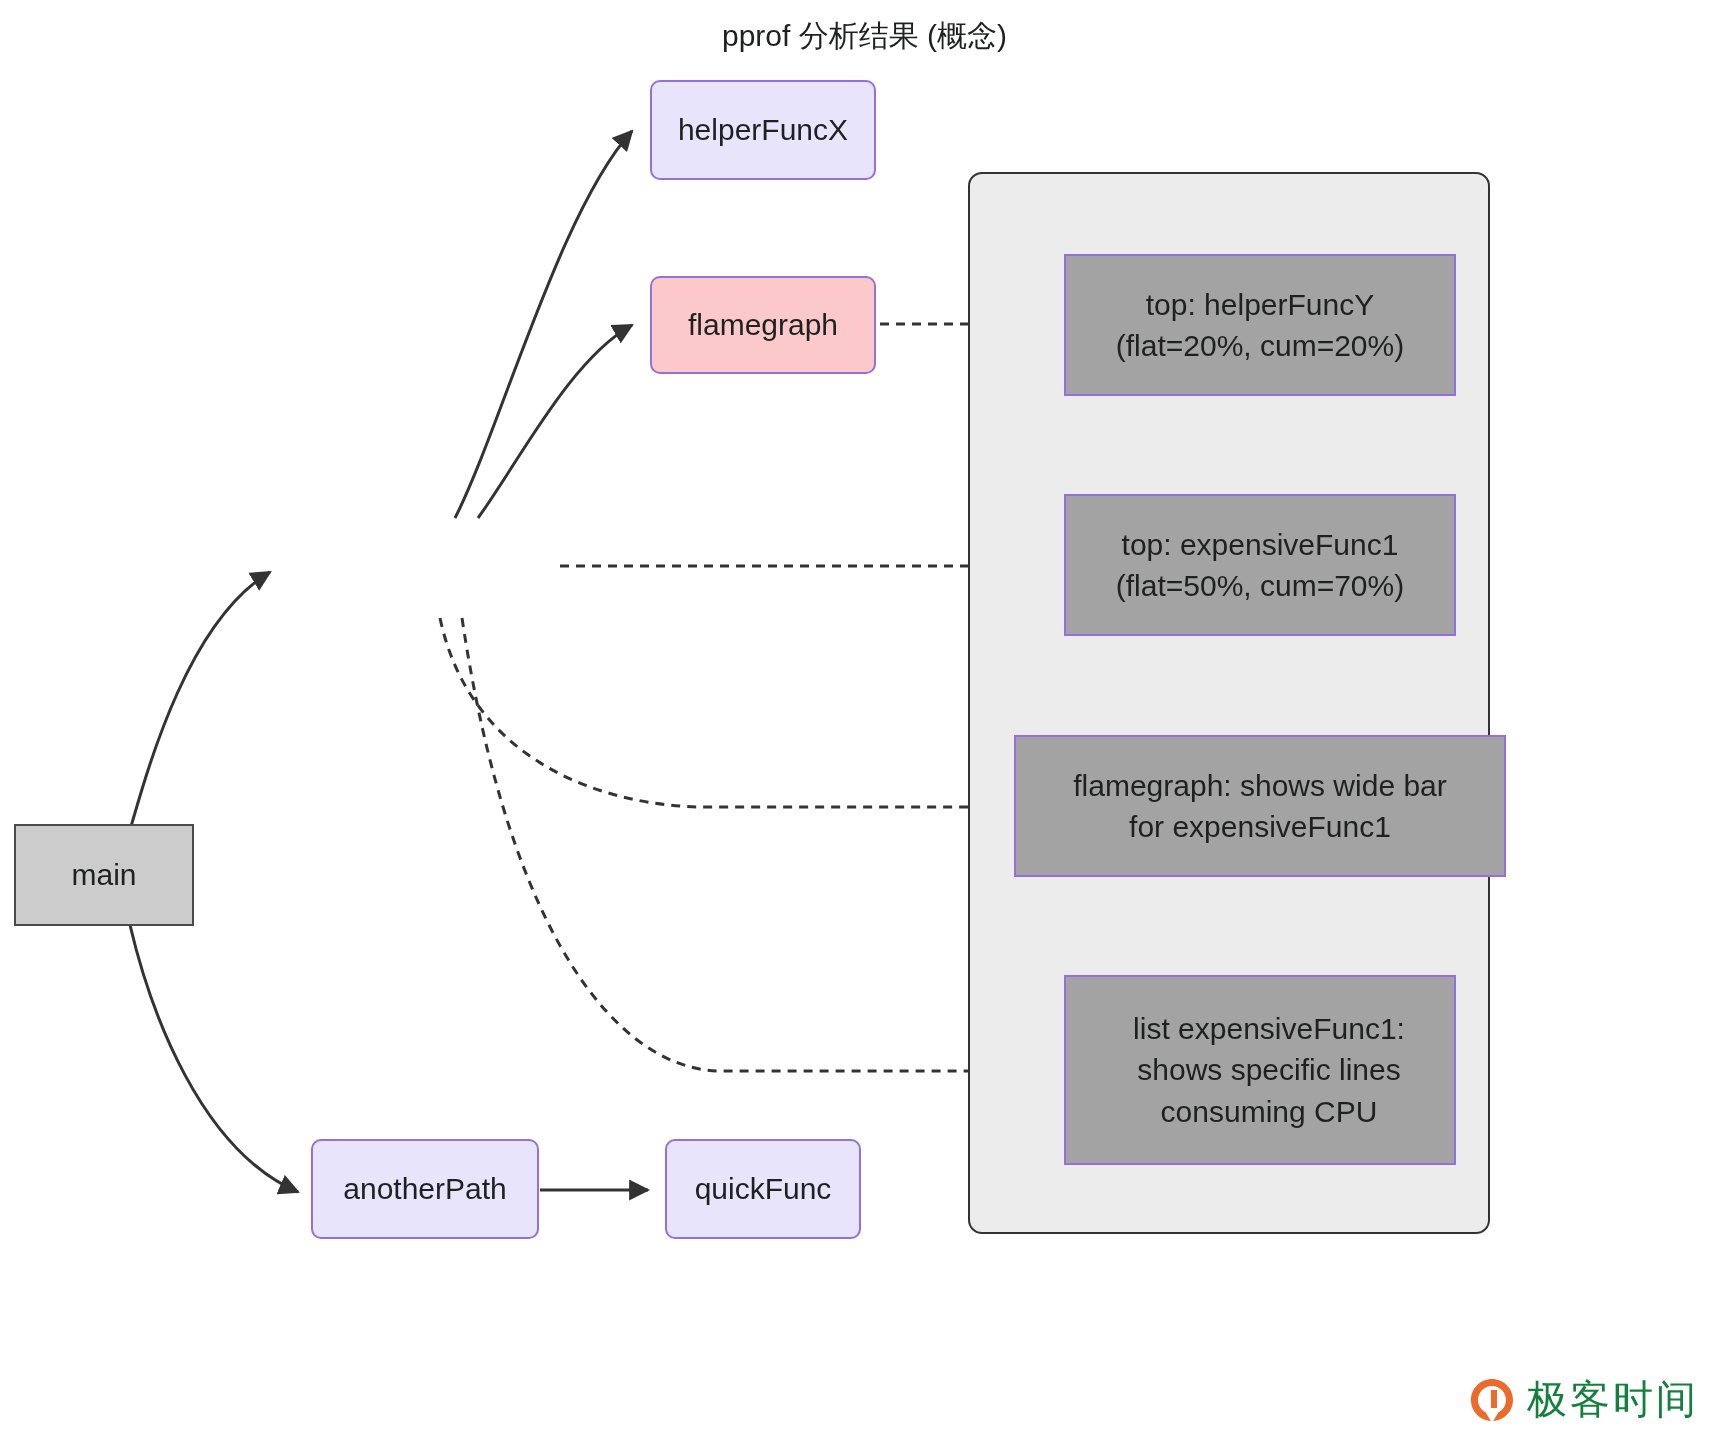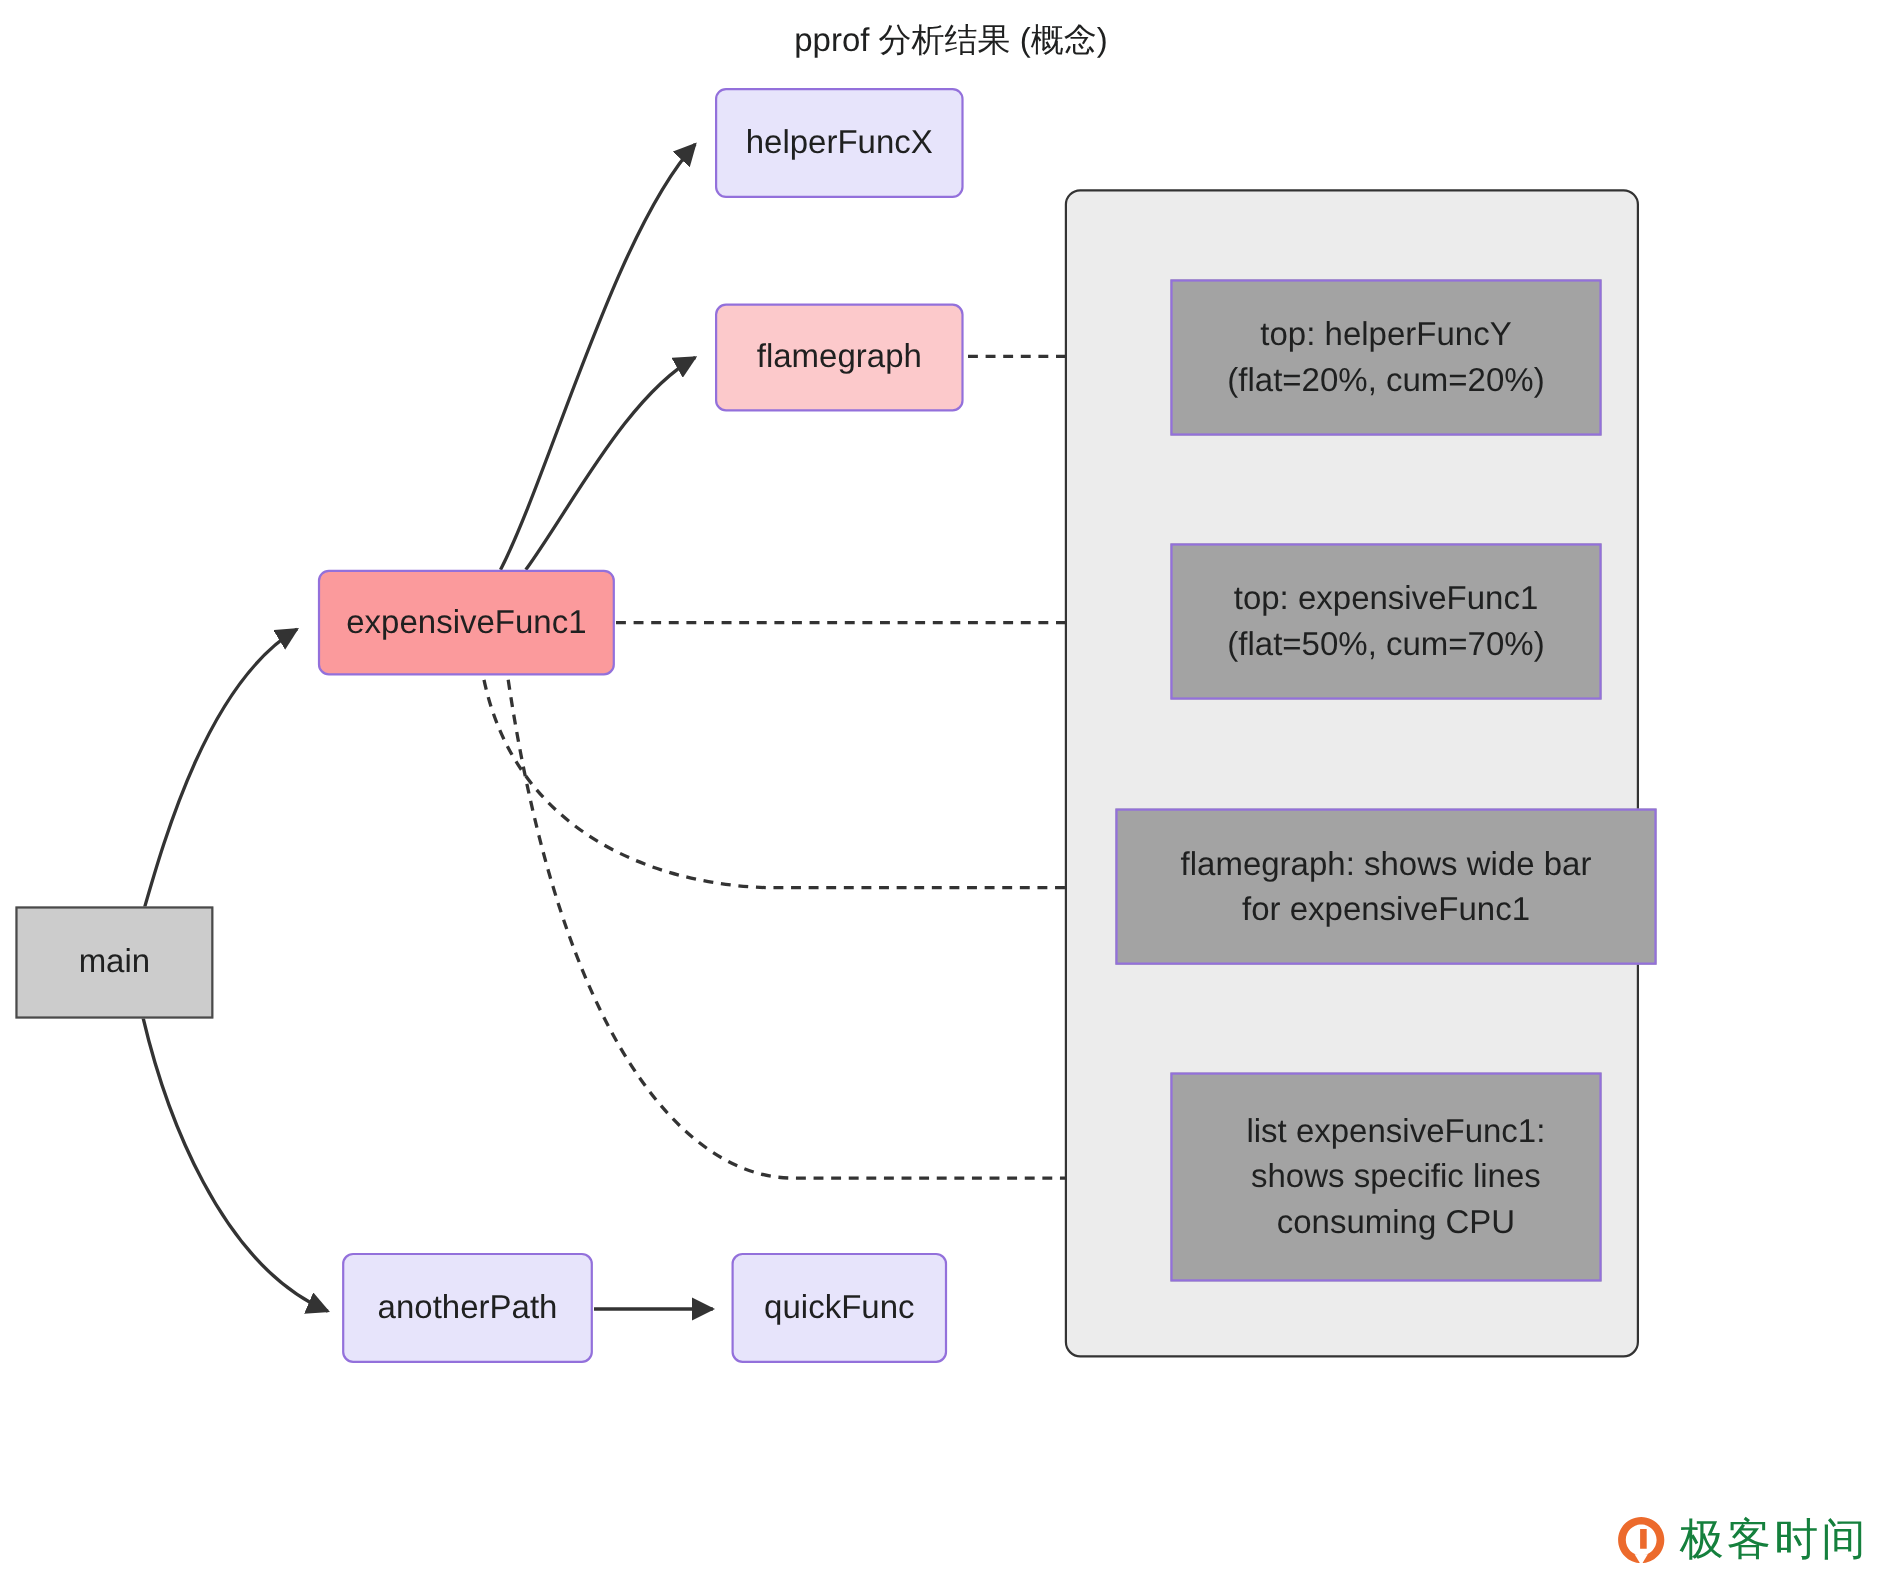--- a/index.html
+++ b/index.html
@@ -141,23 +141,20 @@
 
     <path d="M 440 618 C 470 760 600 805 700 807 L 998 807" fill="none" stroke="#333333" stroke-width="3" stroke-dasharray="9 7" marker-end="url(#arrow-dot)"></path>
 
     <path d="M 462 618 C 510 940 620 1070 720 1071 L 1048 1071" fill="none" stroke="#333333" stroke-width="3" stroke-dasharray="9 7" marker-end="url(#arrow-dot)"></path>
   </svg>
 
   <div class="node square" style="left:14px; top:824px; width:180px; height:102px;">
     <span>main</span>
   </div>
 
-  <div class="node round fill-red" style="left:289px; top:518px; width:270px; height:96px;">
-    <span>expensiveFunc1</span>
-  </div>
 
   <div class="node round fill-lav" style="left:650px; top:80px; width:226px; height:100px;">
     <span>helperFuncX</span>
   </div>
 
   <div class="node round fill-pink" style="left:650px; top:276px; width:226px; height:98px;">
     <span>flamegraph</span>
   </div>
 
   <div class="node round fill-lav" style="left:311px; top:1139px; width:228px; height:100px;">

